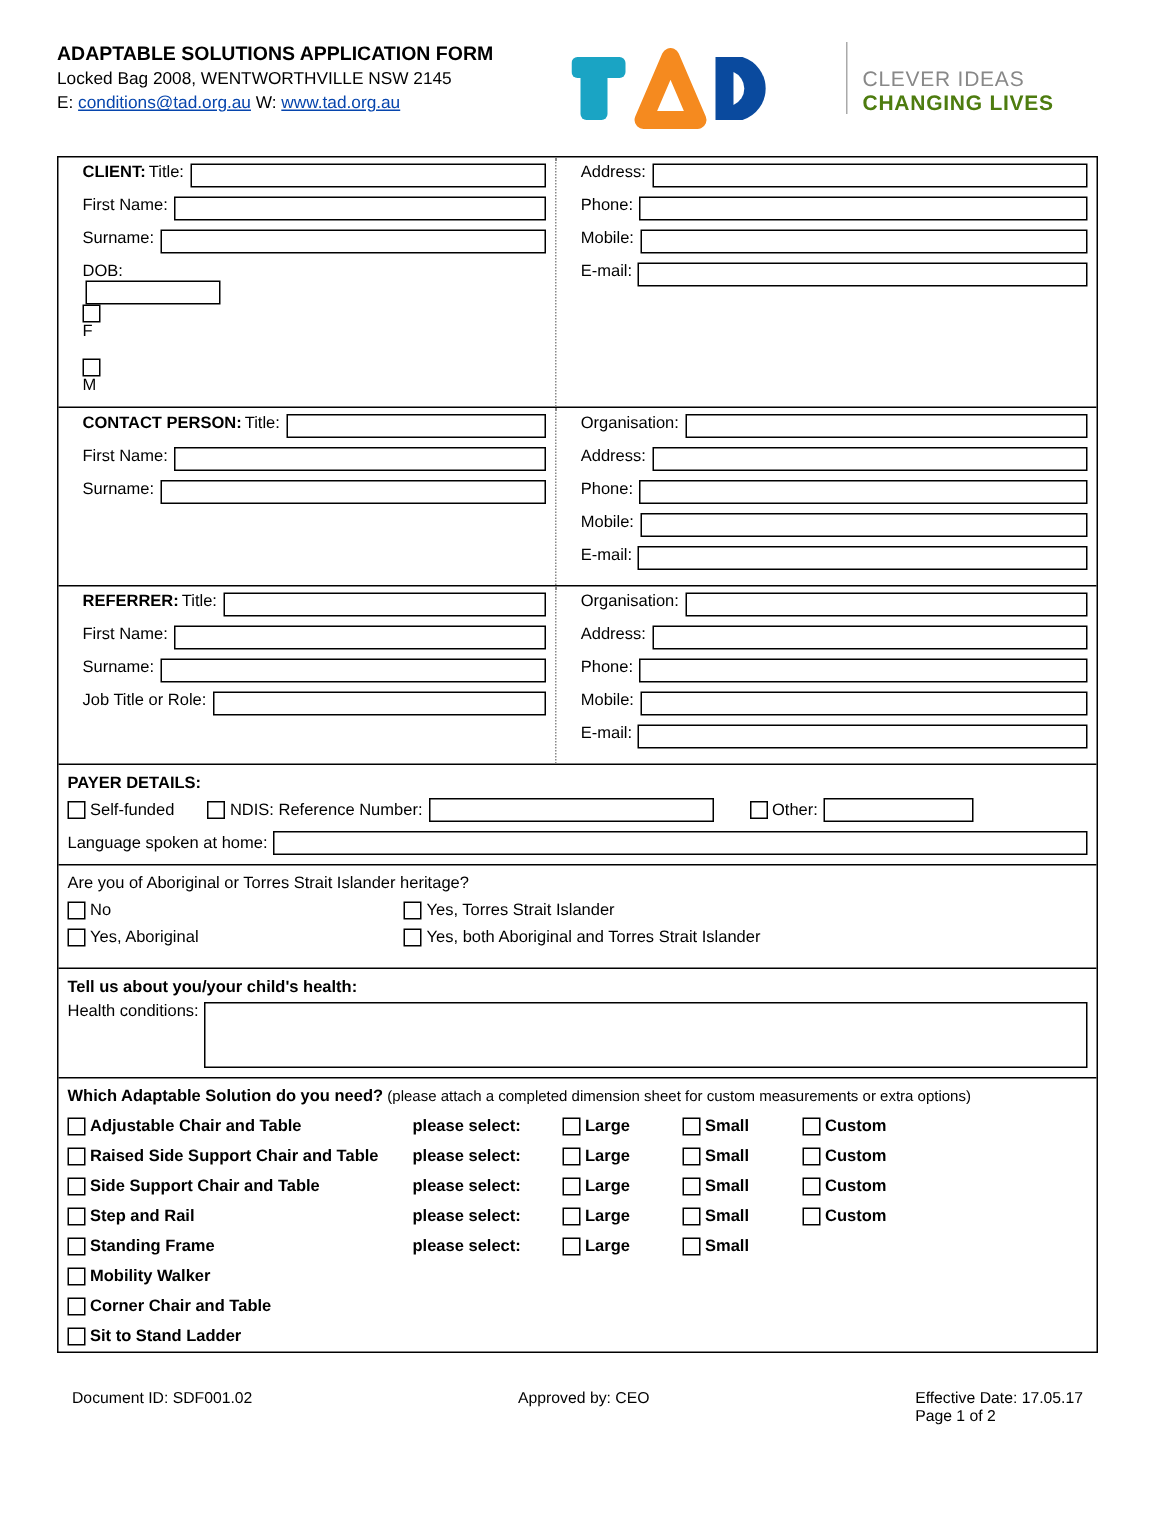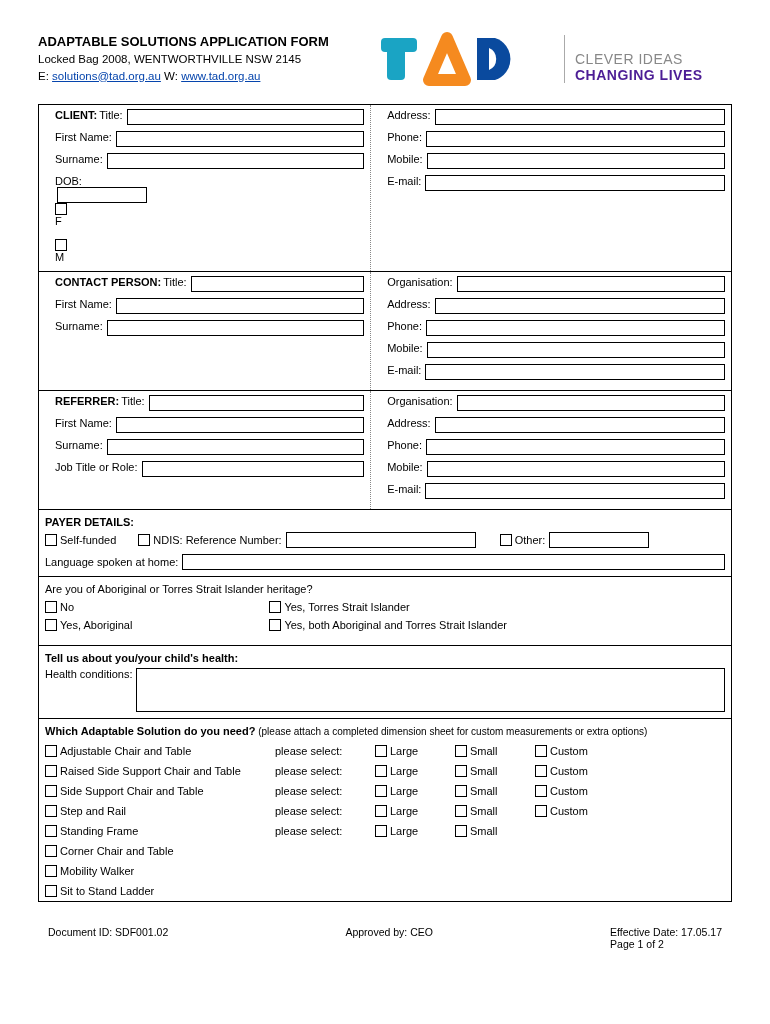--- a/index.html
+++ b/index.html
@@ -4,68 +4,68 @@
 <style>
   * { box-sizing: border-box; margin: 0; padding: 0; }
   body {
     font-family: Arial, Helvetica, sans-serif;
     background: #fff;
     width: 770px;
     padding: 28px 38px;
     font-size: 11px;
     color: #000;
   }
-  .header { display: flex; align-items: center; gap: 18px; margin-bottom: 14px; }
+  .header { display: flex; align-items: flex-start; gap: 18px; margin-bottom: 14px; }
   .header-left { flex: 0 0 310px; }
   .header-title { font-weight: bold; font-size: 13px; margin-bottom: 2px; }
   .header-line { font-size: 11.5px; line-height: 1.4; }
   .header-line a { color: #0645ad; text-decoration: underline; }
   .logo { flex: 0 0 180px; display:flex; align-items:center; justify-content:center; }
   .tagline { flex: 1; text-align: left; padding-top: 16px; padding-left: 10px; border-left: 1px solid #aaa; }
   .tag1 { color: #888; font-size: 14px; letter-spacing: 0.5px; }
-  .tag2 { color: #4c1d95; font-size: 14px; font-weight: bold; letter-spacing: 0.5px; }
+  .tag2 { color: #4d7c0f; font-size: 14px; font-weight: bold; letter-spacing: 0.5px; }
   .form-outer { border: 1.5px solid #000; }
   .form-header { text-align: center; font-weight: bold; font-size: 12.5px; padding: 10px 6px; border-bottom: 1px solid #000; }
   .section { border-bottom: 1px solid #000; }
   .two-col { display: flex; }
   .col { padding: 4px 6px 0 6px; }
   .col-l { width: 48%; border-right: 1px dotted #888; }
   .col-r { width: 52%; }
   .row { display: flex; margin-bottom: 4px; min-height: 18px; margin-left: 10px; }
   .lbl { white-space: nowrap; margin-right: 2px; }
   .strong { font-weight: bold; }
   .field { flex: 1; height: 16px; border: 1px solid #000; background: #fff; margin-left: 2px; }
   .field-sm { width: 90px; flex: none; }
   .cb { display: inline-block; width: 12px; height: 12px; border: 1.2px solid #000; margin-right: 3px; vertical-align: middle; }
   .gap { display:inline-block; width: 30px; }
   .single-col { padding: 6px 6px 6px 6px; }
   .heritage-grid { display: flex; flex-wrap: wrap; padding: 4px 6px 8px 6px; }
   .heritage-cell { width: 33%; display: flex; align-items: center; margin-bottom: 6px; }
   .heritage-cell-wide { width: 50%; }
-  .solutions-row { display: flex; align-items: center; padding: 2px 6px; min-height: 20px; }
+  .solutions-row { display: flex; align-items: center; padding: 2px 6px; min-height: 20px; font-weight: bold; }
   .sol-name { width: 230px; display:flex; align-items:center; }
   .sol-sel { width: 100px; }
   .sol-opt { width: 80px; display:flex; align-items:center; }
   .footer { display: flex; justify-content: space-between; padding: 24px 10px 0 10px; font-size: 10.5px; }
   .footer-col { }
   .tight { margin-bottom: 2px; flex-direction: column; }
   .sect-title { font-weight: bold; padding: 6px 6px 4px 6px; }
   .sect-note { font-weight: normal; font-size: 10px; }
   .pad-b { padding-bottom: 6px; }
   .subrow { display:flex; align-items:center; padding: 0 6px 6px 6px; }
 </style>
 </head>
 <body>
 
 <div class="header">
   <div class="header-left">
     <div class="header-title">ADAPTABLE SOLUTIONS APPLICATION FORM</div>
     <div class="header-line">Locked Bag 2008, WENTWORTHVILLE NSW 2145</div>
     <div class="header-line">
-      <span>E: </span><a href="#">solutions@tad.org.au</a><span>  W: </span><a href="#">www.tad.org.au</a>
+      <span>E: </span><a href="#">conditions@tad.org.au</a><span>  W: </span><a href="#">www.tad.org.au</a>
     </div>
   </div>
   <div class="logo">
     <svg width="150" height="62" viewBox="0 0 150 62">
       <rect x="6" y="10" width="18" height="42" rx="4" fill="#1aa4c4"></rect>
       <rect x="0" y="10" width="36" height="14" rx="4" fill="#1aa4c4"></rect>
       <path d="M48 52 L66 10 L84 52 Z" fill="none" stroke="#f58a1f" stroke-width="12" stroke-linejoin="round"></path>
       <path d="M96 10 h18 a22 22 0 0 1 0 42 h-18 z" fill="#0a4a9e"></path>
       <path d="M108 20 a12 12 0 0 1 0 22 z" fill="#fff"></path>
     </svg>
@@ -342,27 +342,27 @@
             <span>Large</span>
           </div>
           <div class="sol-opt">
             <span class="cb"></span>
             <span>Small</span>
           </div>
         </div>
         <div class="solutions-row">
           <div class="sol-name">
             <span class="cb"></span>
+            <span>Mobility Walker</span>
+          </div>
+        </div>
+        <div class="solutions-row">
+          <div class="sol-name">
+            <span class="cb"></span>
             <span>Corner Chair and Table</span>
-          </div>
-        </div>
-        <div class="solutions-row">
-          <div class="sol-name">
-            <span class="cb"></span>
-            <span>Mobility Walker</span>
           </div>
         </div>
         <div class="solutions-row">
           <div class="sol-name">
             <span class="cb"></span>
             <span>Sit to Stand Ladder</span>
           </div>
         </div>
       </div>
   </div>

